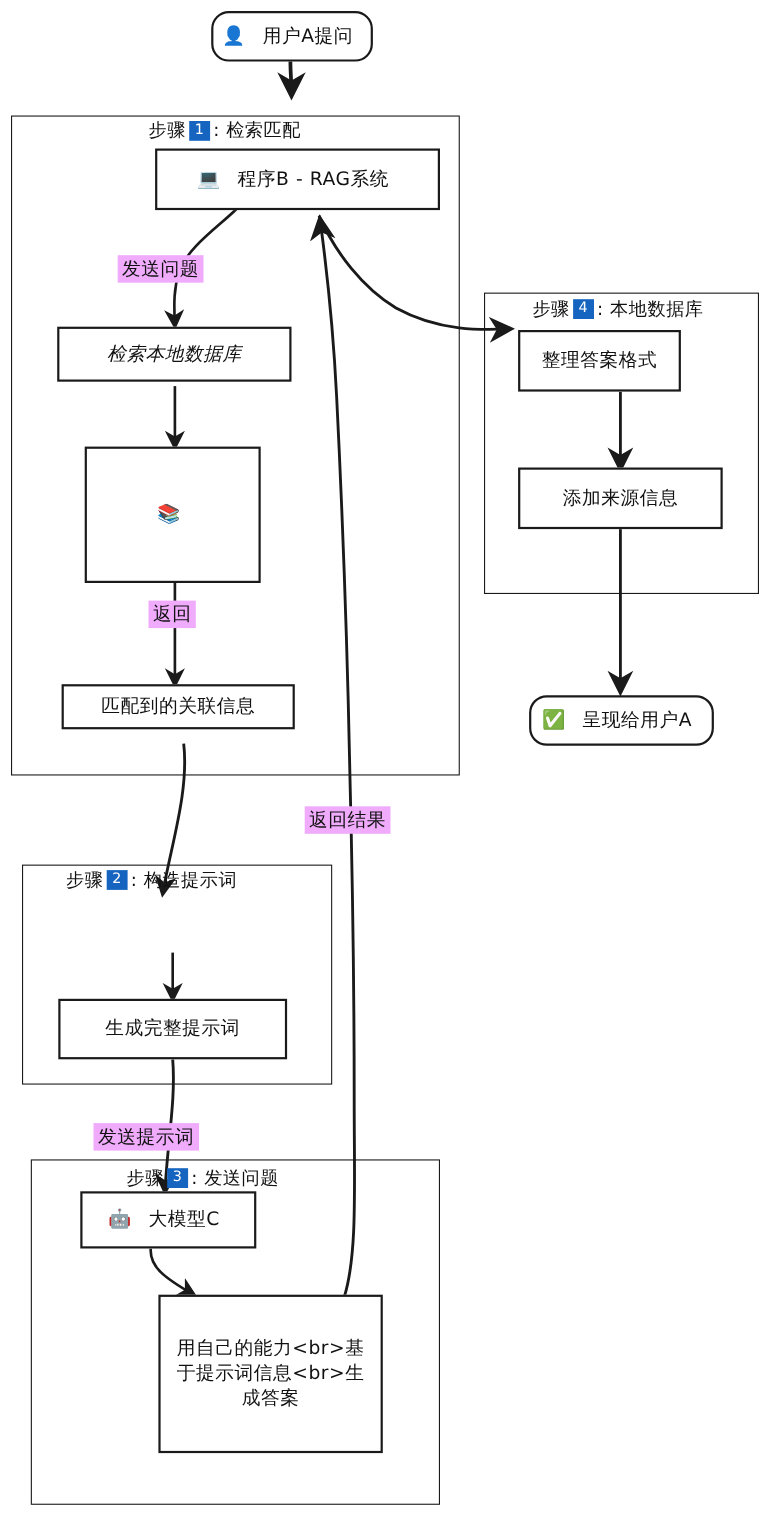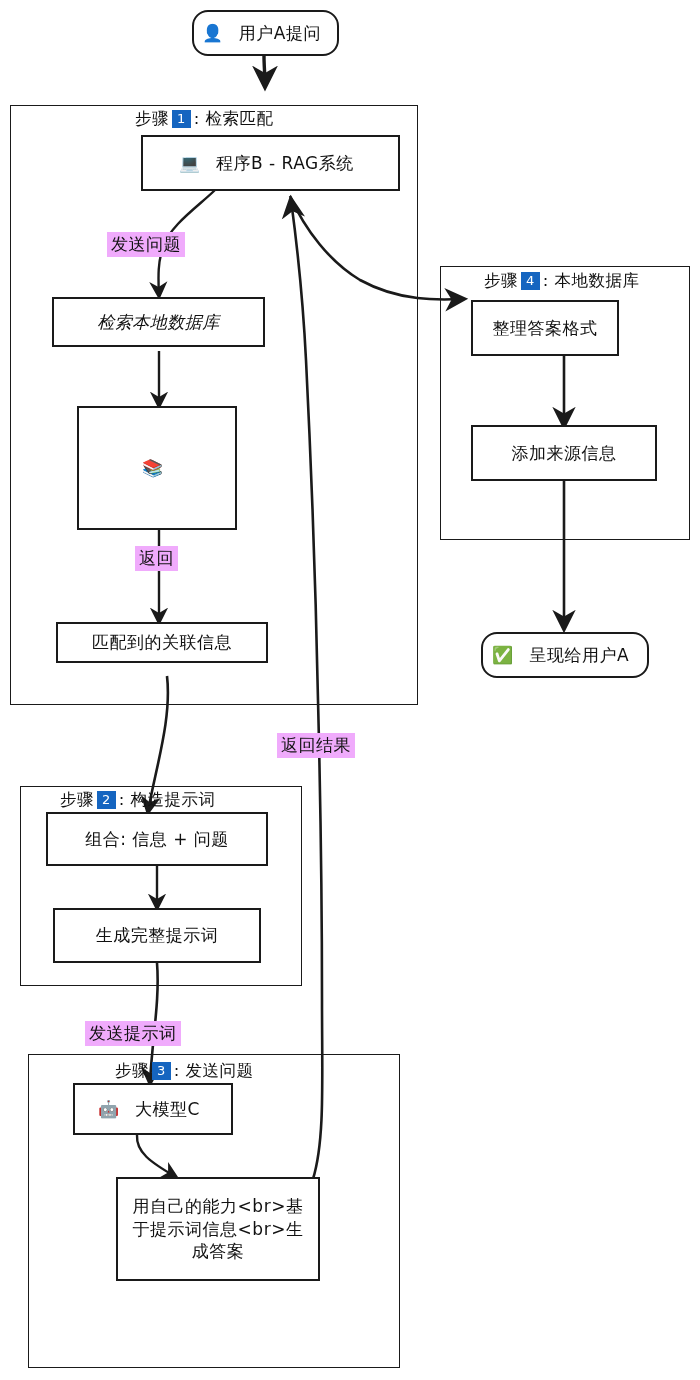--- a/index.html
+++ b/index.html
@@ -186,36 +186,33 @@
   <div class="node" style="left:77px; top:406px; width:160px; height:124px;">
     <span class="inner">
       <span class="emo">📚</span>
     </span>
   </div>
 
   <div class="node" style="left:56px; top:622px; width:212px; height:41px;">
     <span class="txt">匹配到的关联信息</span>
   </div>
 
-  <div class="node" style="left:46px; top:812px; width:222px; height:54px;">
-    <span class="txt">组合: 信息 + 问题</span>
-  </div>
 
   <div class="node" style="left:53px; top:908px; width:208px; height:55px;">
     <span class="txt">生成完整提示词</span>
   </div>
 
   <div class="node" style="left:73px; top:1083px; width:160px; height:52px;">
     <span class="inner">
       <span class="emo">🤖</span>
       <span class="txt">大模型C</span>
     </span>
   </div>
 
-  <div class="node" style="left:116px; top:1177px; width:204px; height:104px;">
+  <div class="node" style="left:144px; top:1177px; width:204px; height:144px;">
     <span class="txt">用自己的能力&lt;br&gt;基于提示词信息&lt;br&gt;生成答案</span>
   </div>
 
   <div class="node" style="left:471px; top:300px; width:148px; height:56px;">
     <span class="txt">整理答案格式</span>
   </div>
 
   <div class="node" style="left:471px; top:425px; width:186px; height:56px;">
     <span class="txt">添加来源信息</span>
   </div>

